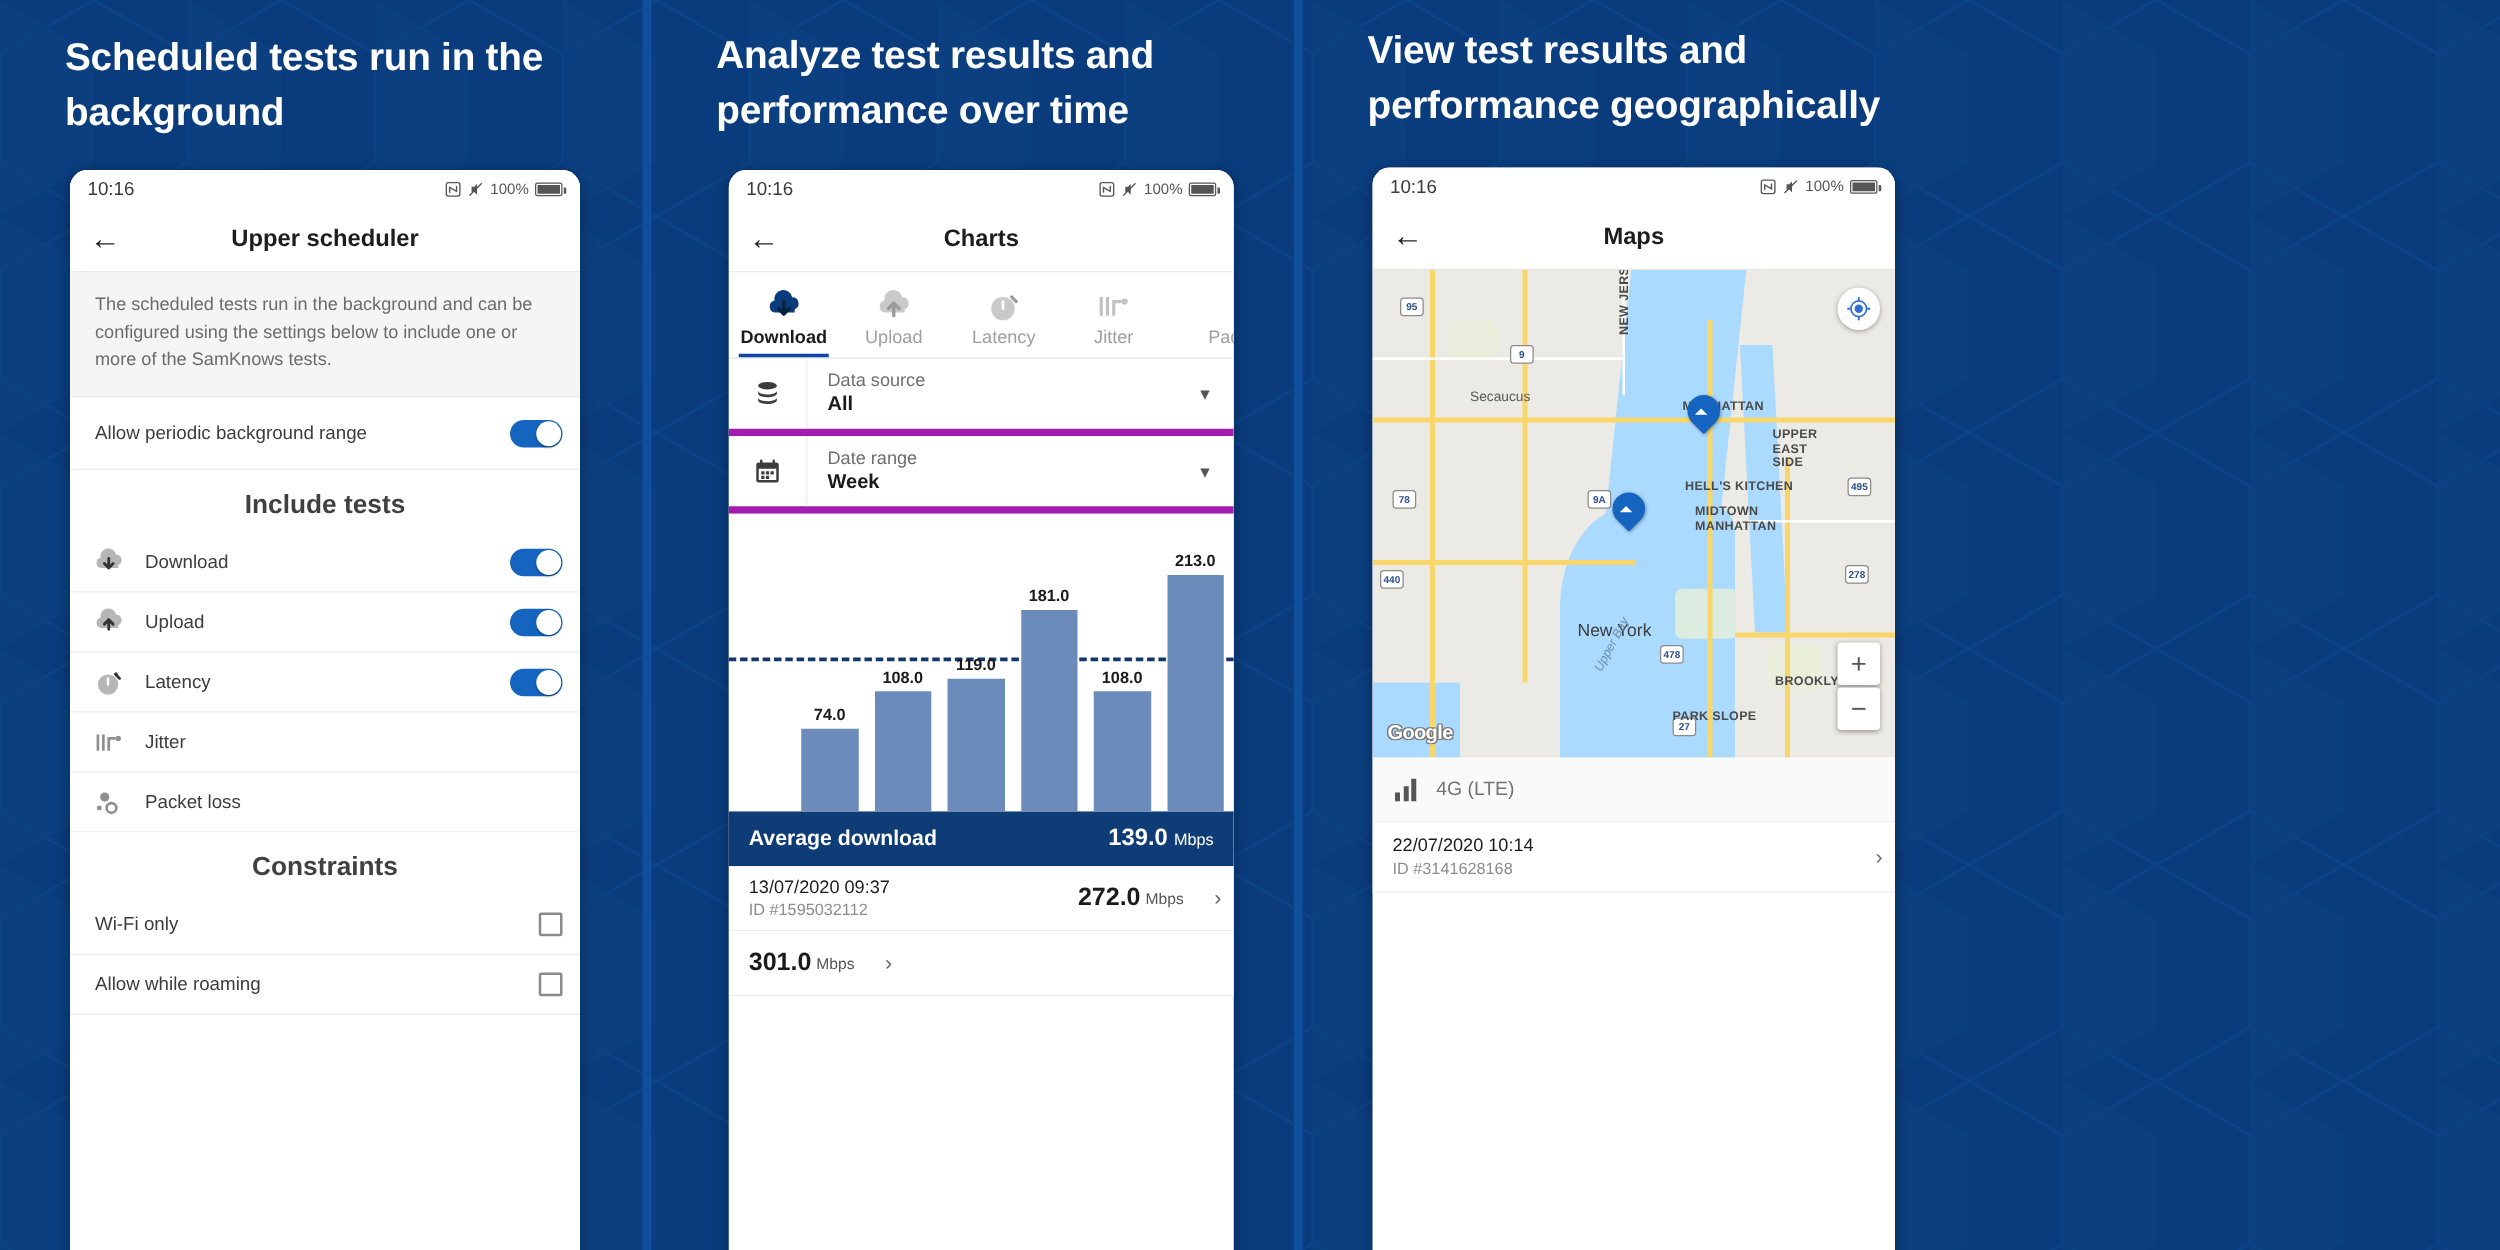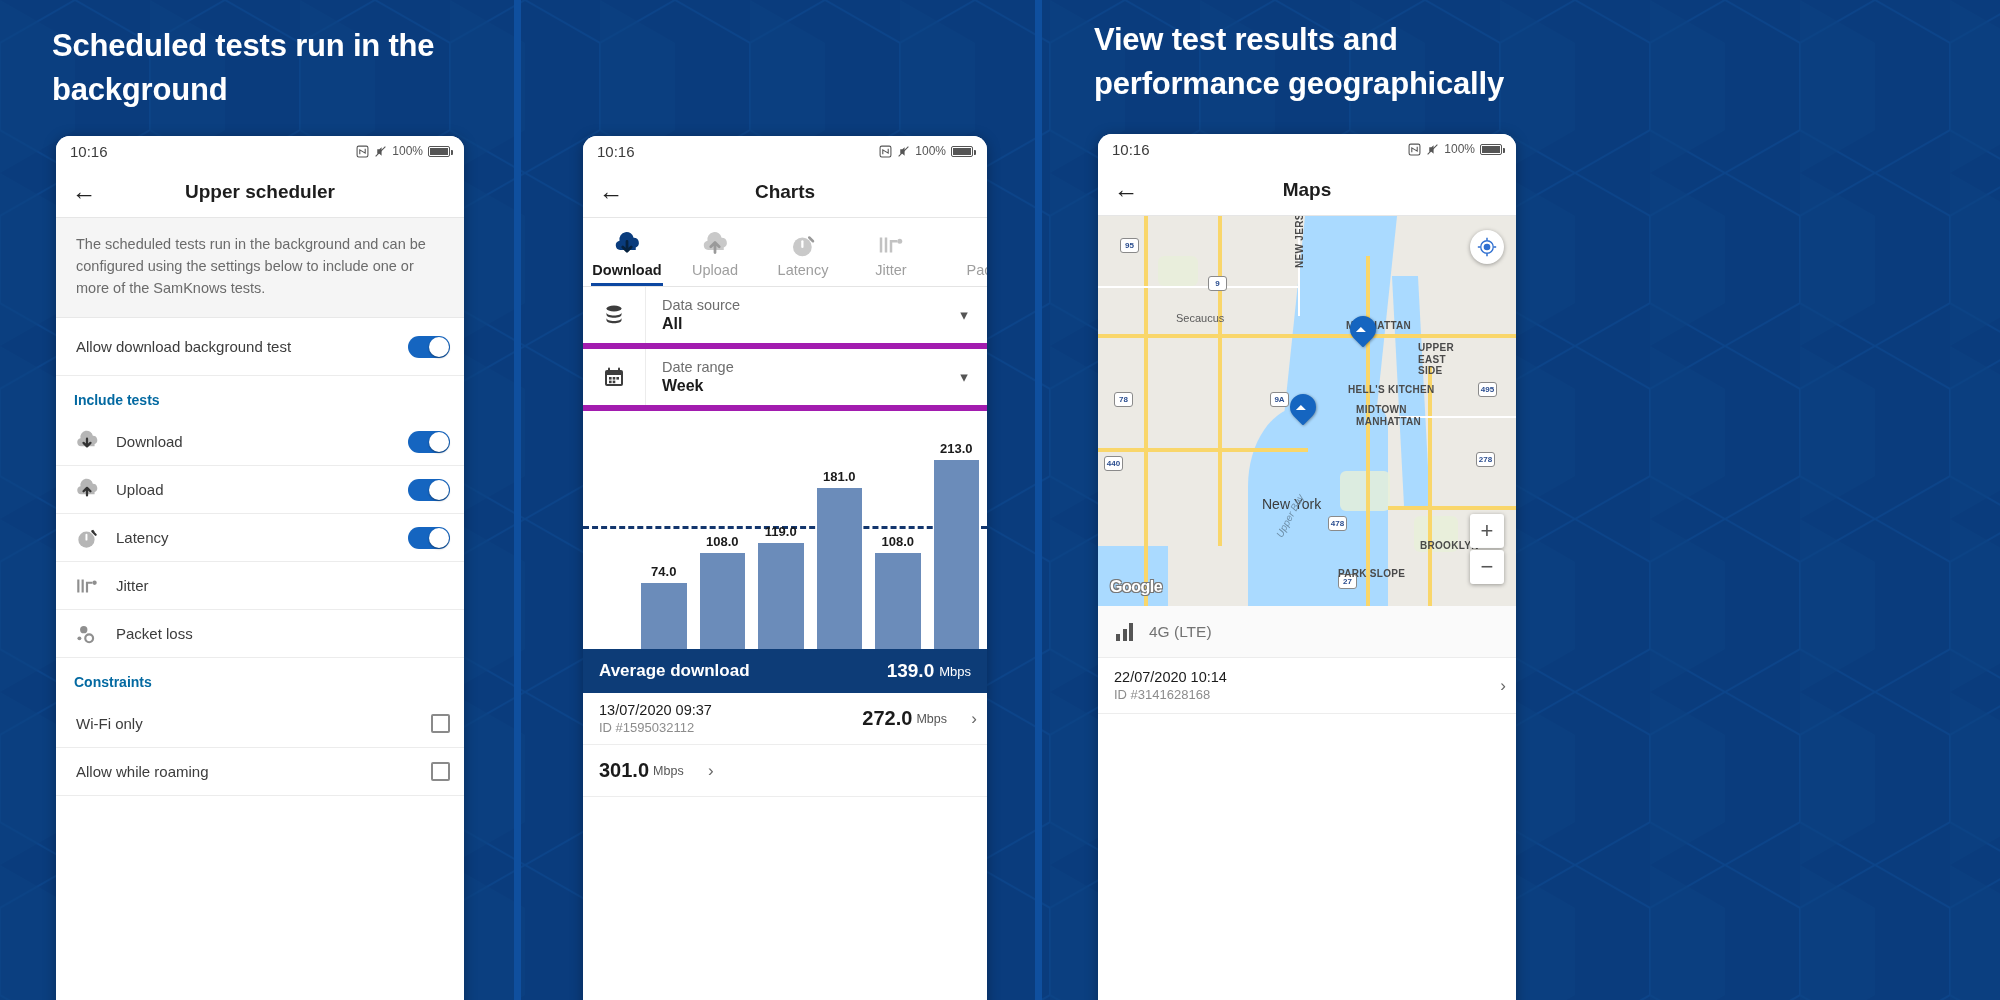--- a/index.html
+++ b/index.html
@@ -96,22 +96,23 @@
     display: flex; align-items: center;
     height: 48px;
     padding: 0 14px 0 18px;
     border-bottom: 1px solid #ececec;
     font-size: 15px;
     color: #3c3c3c;
   }
   .row .rlabel { flex: 1; }
   .section-title {
     padding: 16px 18px 10px 18px;
-    font-size: 14px; font-weight: bold; color: #0369a1;
+    font-size: 21px; font-weight: bold; color: #404040;
     background: #fff;
+    text-align: center;
   }
   .ic {
     width: 42px; display:flex; align-items:center; justify-content:flex-start;
     color: #9b9b9b;
   }
   .toggle {
     width: 42px; height: 22px; border-radius: 11px;
     background: #1565c0; position: relative; flex: none;
   }
   .toggle::after {
@@ -261,21 +262,21 @@
         </span>
       </div>
       <div class="appbar">
         <div class="back">←</div>
         <div class="title">Upper scheduler</div>
       </div>
       <div class="infoblock">The scheduled tests run in the background and can be configured using the settings below to include one or more of the SamKnows tests.</div>
 
       <div class="rowlist">
         <div class="row" style="height:58px; padding-left:20px;">
-          <span class="rlabel">Allow download background test</span>
+          <span class="rlabel">Allow periodic background range</span>
           <span class="toggle"></span>
         </div>
 
         <div class="section-title">Include tests</div>
 
         <div class="row">
           <span class="ic">
             <svg width="26" height="26" viewBox="0 0 24 24">
                 <path d="M19 14a4 4 0 00-1.6-7.7A5.5 5.5 0 006 8.5 3.8 3.8 0 006.5 16H19z" fill="#b6b6b6"></path>
                 <path d="M12 9v7m0 0l-3.2-3.2M12 16l3.2-3.2" stroke="#333" stroke-width="2.1" fill="none" stroke-linecap="round"></path>
@@ -334,20 +335,21 @@
         </div>
         <div class="row" style="padding-left:20px">
           <span class="rlabel">Allow while roaming</span>
           <span class="checkbox"></span>
         </div>
       </div>
     </div>
   </div>
 
   <div class="panel p2">
+    <div class="headline" style="left:52px; top:22px; width:420px;">Analyze test results and performance over time</div>
 
     <div class="phone" style="left:62px; top:136px; width:404px; height:880px;">
       <div class="statusbar">
         <span class="time">10:16</span>
         <span class="sicons">
           <svg width="13" height="13" viewBox="0 0 24 24">
               <rect x="2" y="2" width="20" height="20" rx="3" fill="none" stroke="#555" stroke-width="2"></rect>
               <path d="M7 17V9l10 6V7" fill="none" stroke="#555" stroke-width="2"></path>
             </svg>
           <svg width="13" height="13" viewBox="0 0 24 24">

